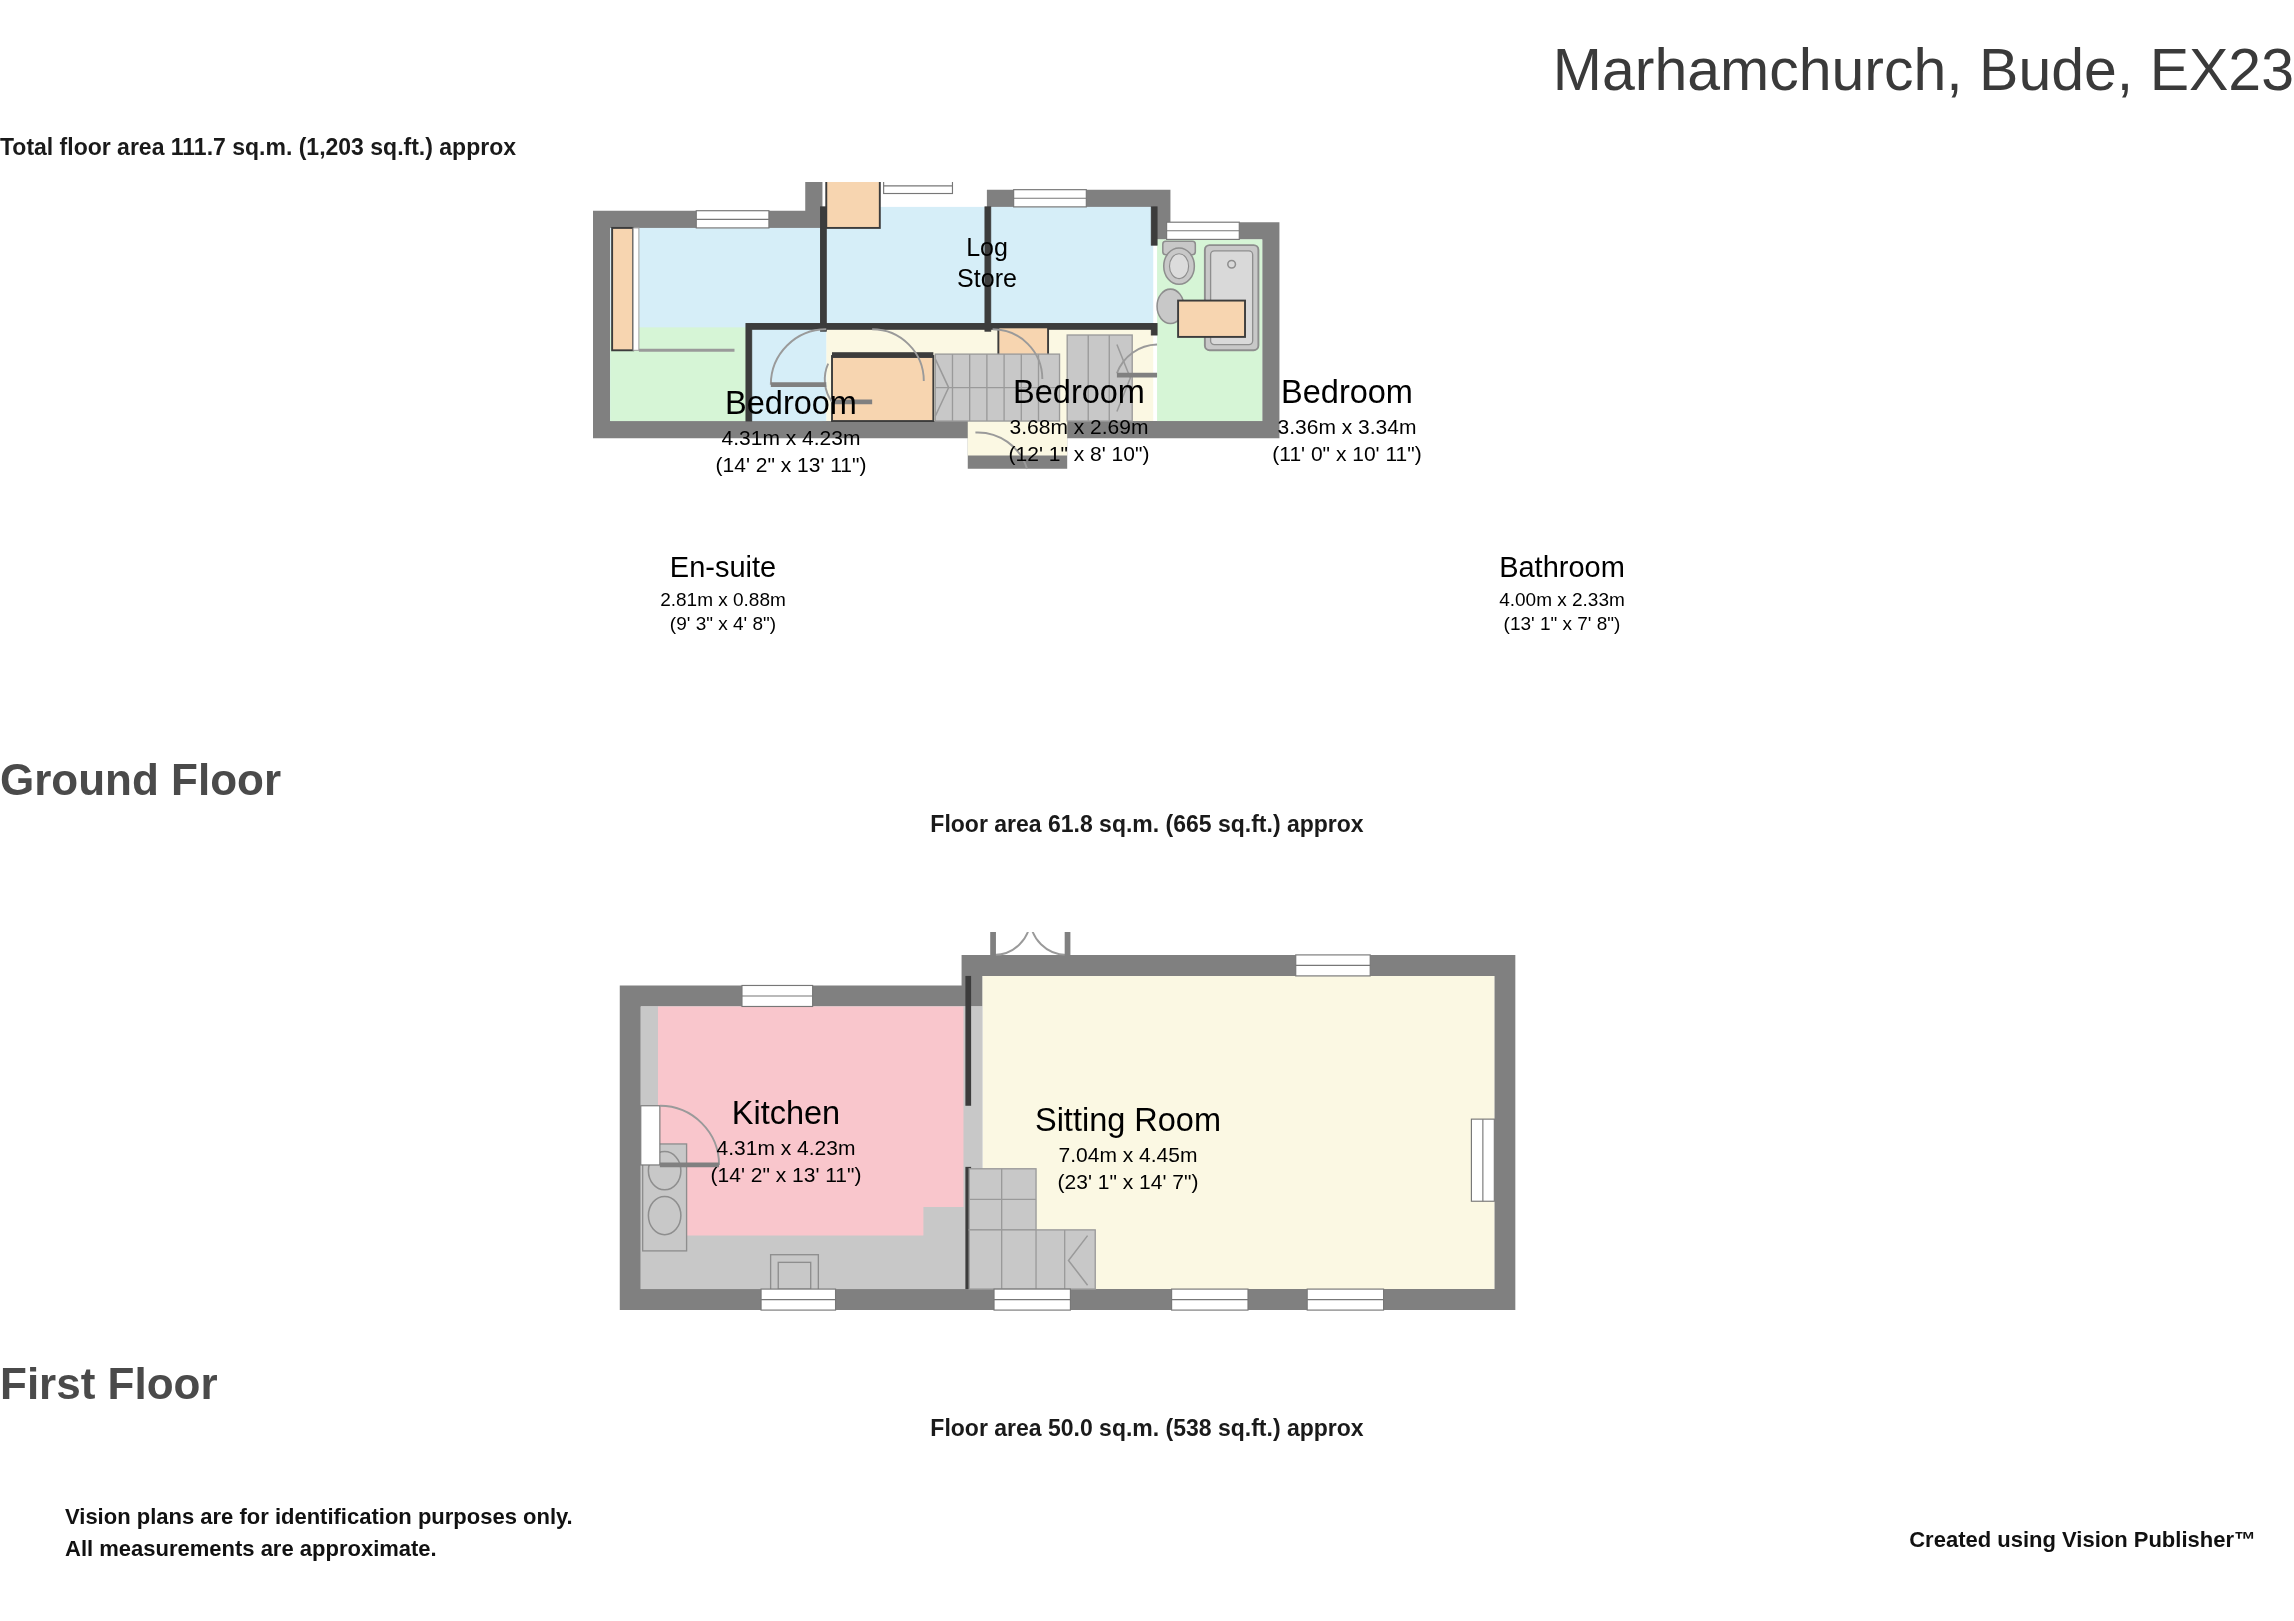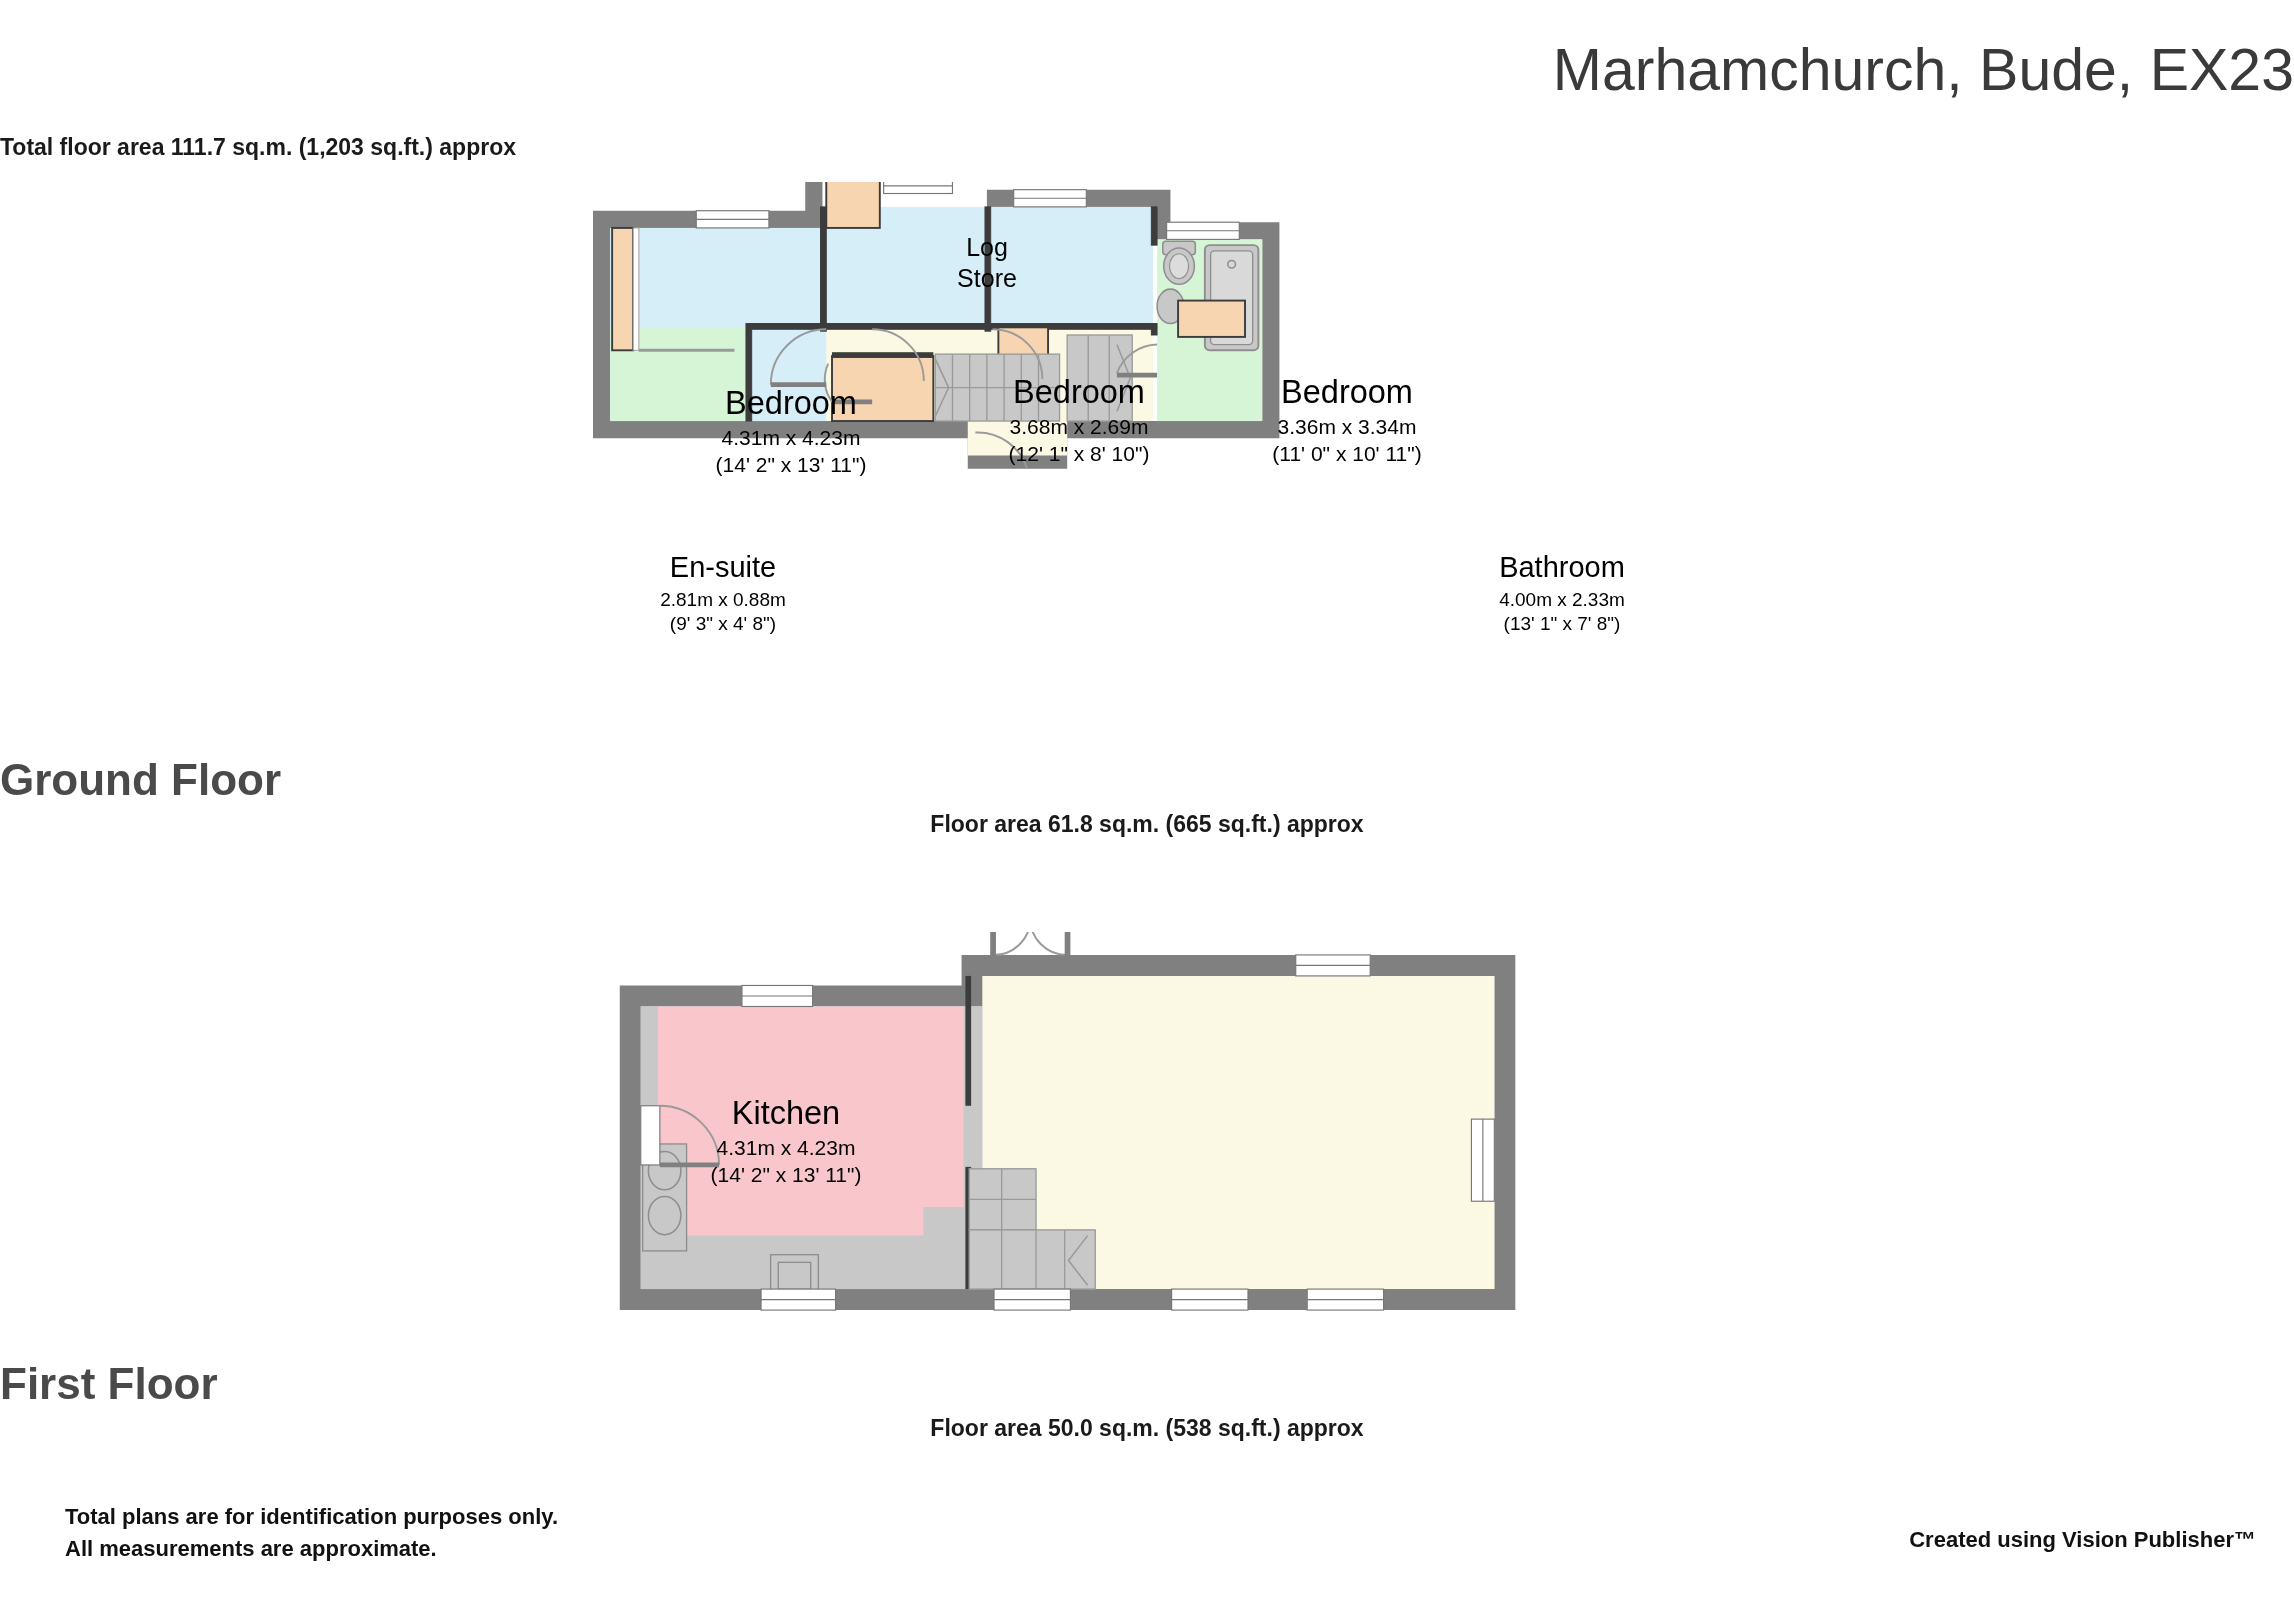--- a/index.html
+++ b/index.html
@@ -328,29 +328,34 @@
         <path d="M 42,182 A 62,62 0 0 1 104,244"></path>
       </g>
       <g stroke="#808080" stroke-width="5">
         <line x1="42" y1="244" x2="104" y2="244"></line>
       </g>
       <rect x="388" y="-16" width="6" height="42" fill="#808080"></rect>
       <rect x="466" y="-16" width="6" height="42" fill="#808080"></rect>
     </svg>
   </div>
 
+  <div class="rlabel" style="left:1128px;top:1104px;">
+    <span class="nm">Sitting Room</span>
+    <span class="dm">7.04m x 4.45m</span>
+    <span class="dm">(23' 1" x 14' 7")</span>
+  </div>
   <div class="rlabel" style="left:786px;top:1097px;">
     <span class="nm">Kitchen</span>
     <span class="dm">4.31m x 4.23m</span>
     <span class="dm">(14' 2" x 13' 11")</span>
   </div>
 
   <div class="floor-caption" style="top:1359px;">First Floor</div>
   <div class="floor-subcaption" style="top:1415px;">Floor area 50.0 sq.m. (538 sq.ft.) approx</div>
 
   <div class="footer-left">
-    <div>Total plans are for identification purposes only.</div>
+    <div>Vision plans are for identification purposes only.</div>
     <div>All measurements are approximate.</div>
   </div>
   <div class="footer-right">Created using Vision Publisher™</div>
 
 </div>
 
 
 </body></html>

